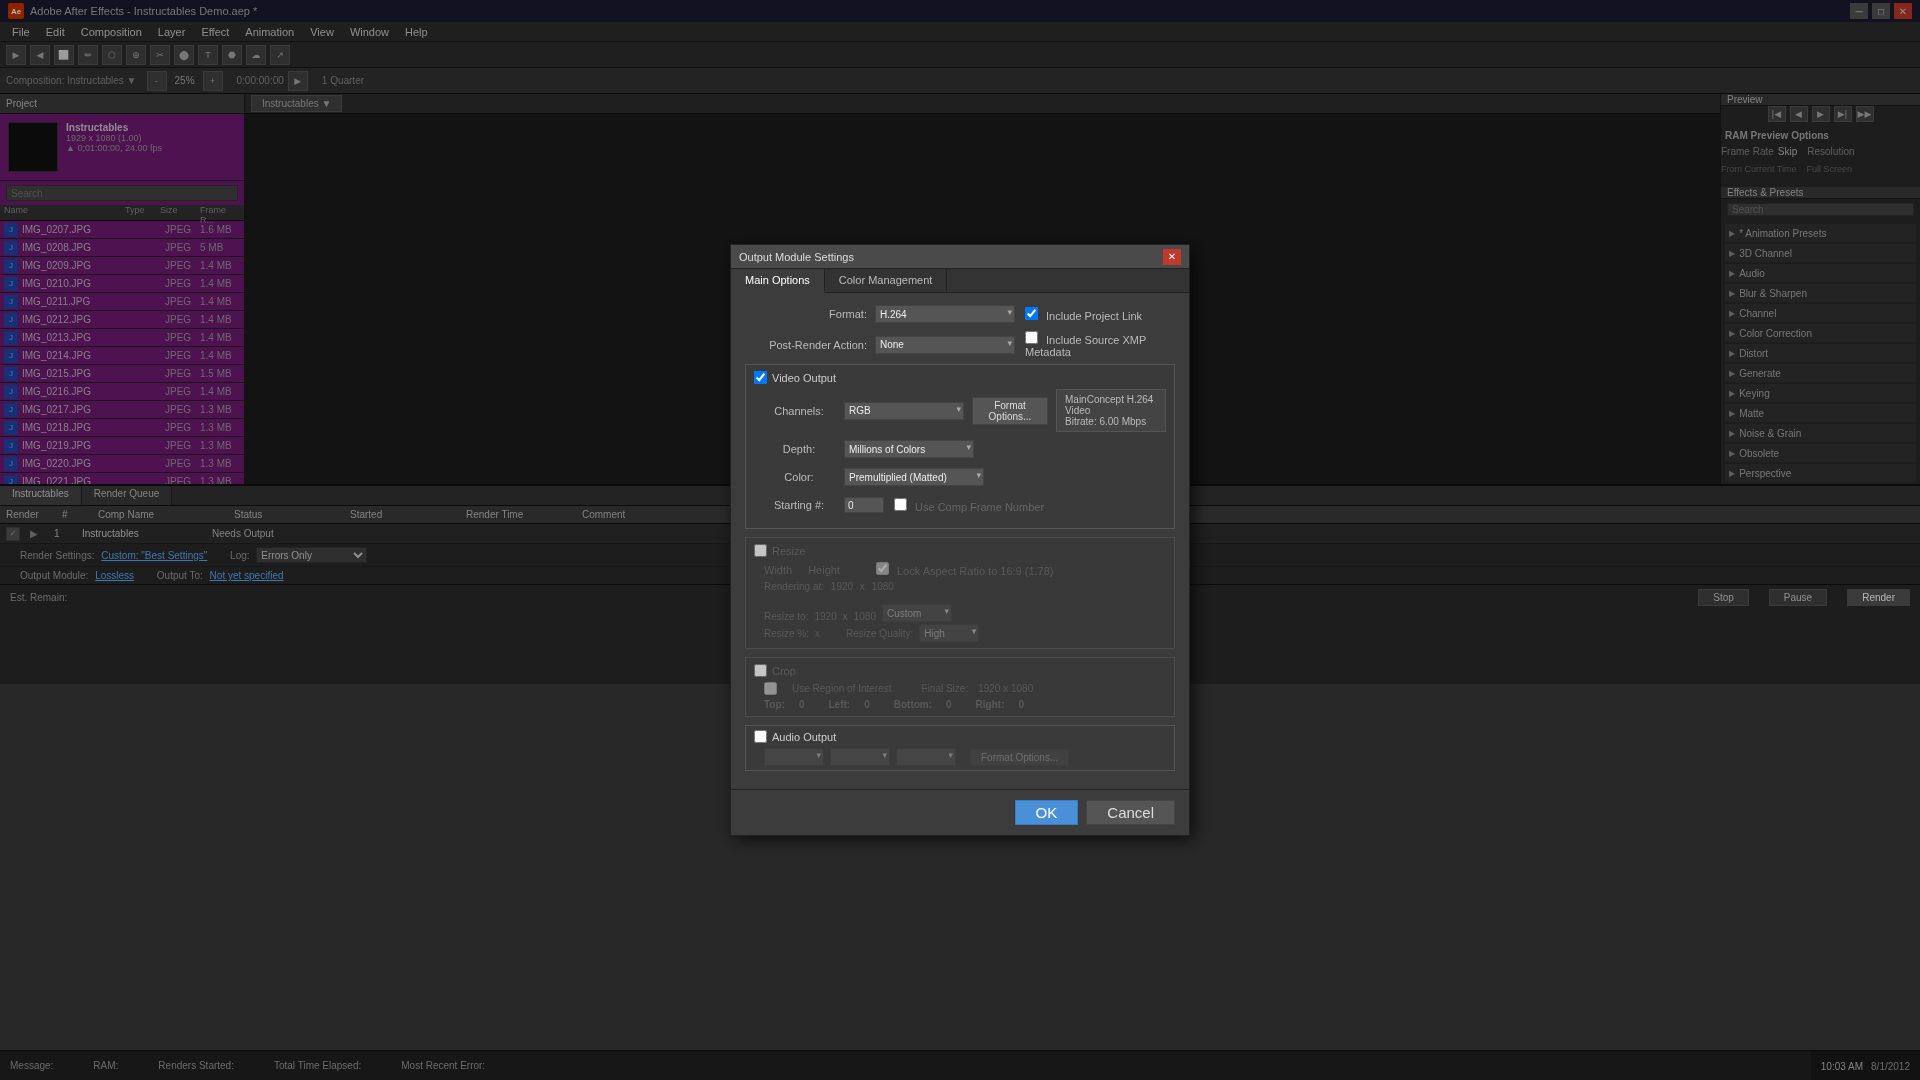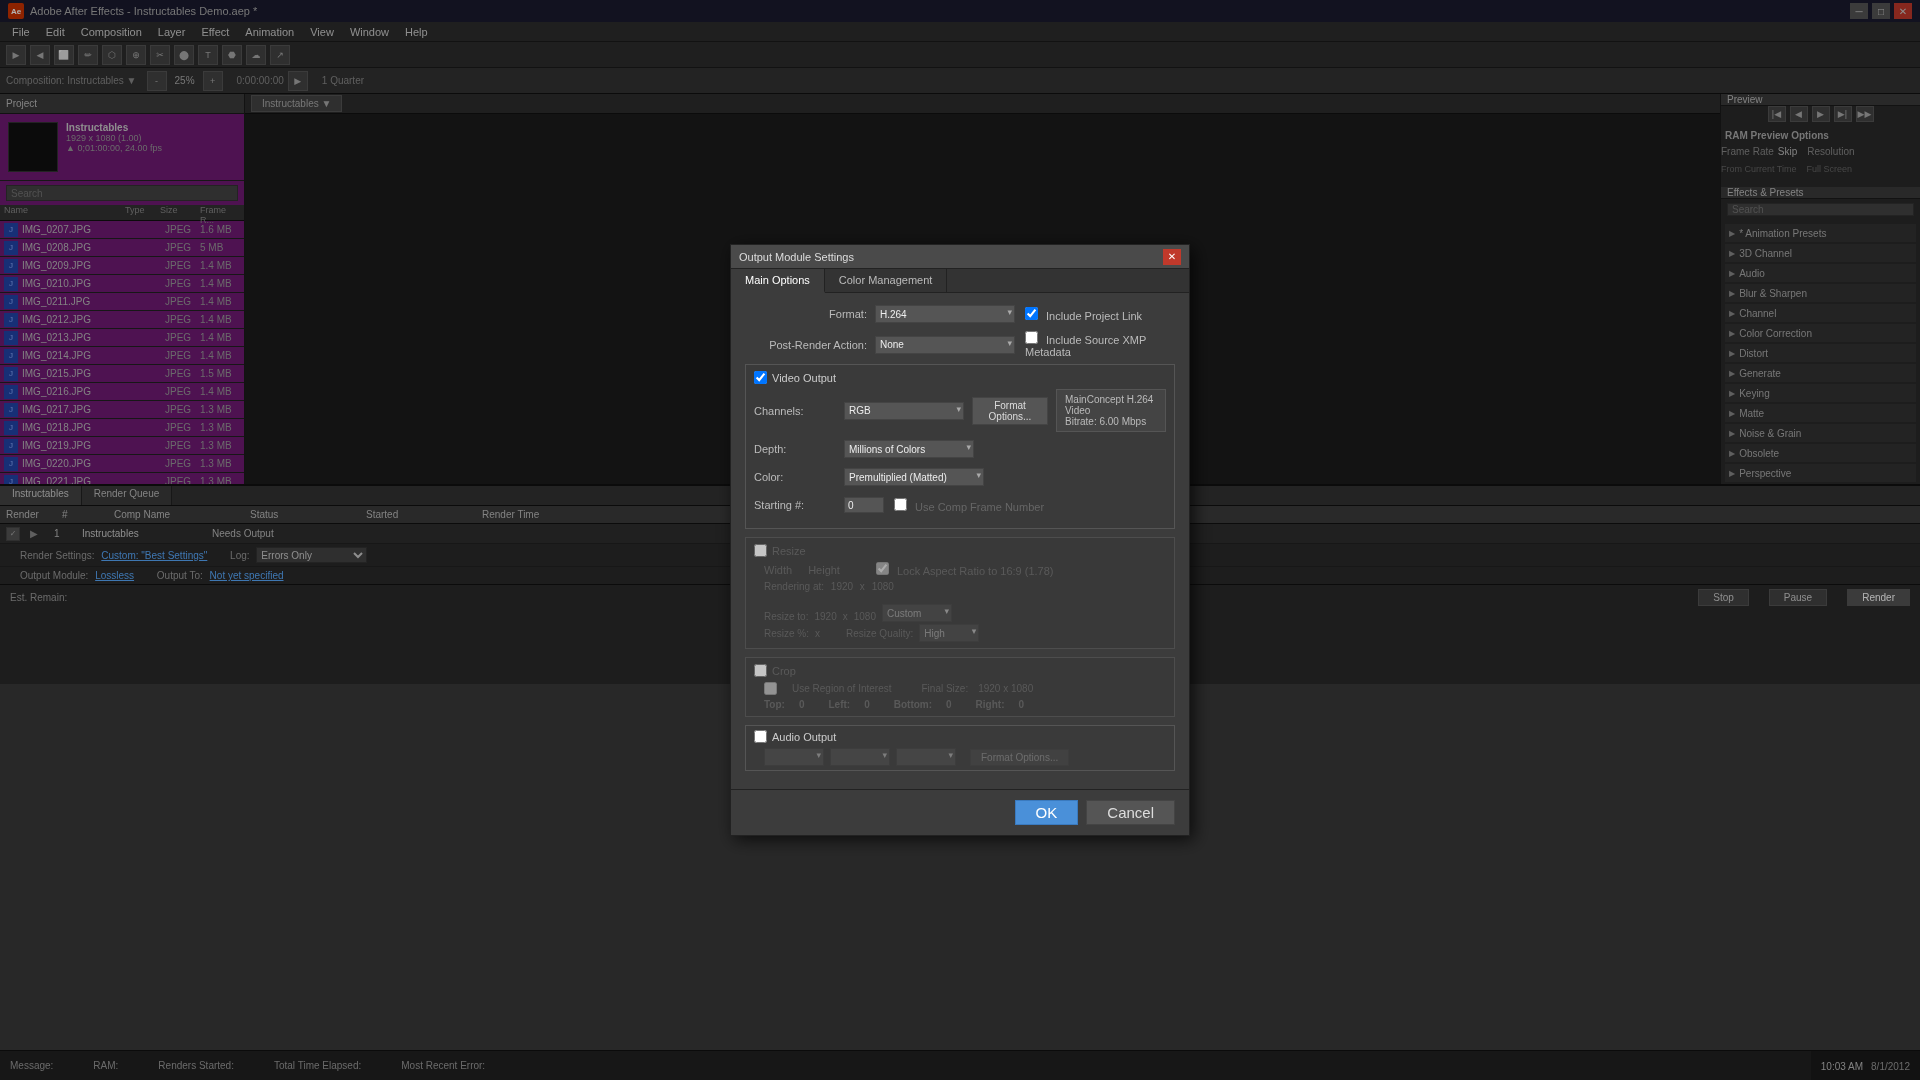--- a/index.html
+++ b/index.html
@@ -268,21 +268,21 @@
     .form-label {
       width: 130px;
       text-align: right;
       padding-right: 8px;
       color: #bbb;
       font-size: 11px;
       flex-shrink: 0;
     }
     .form-label-sm {
       width: 90px;
-      text-align: left;
+      text-align: center;
       padding-right: 0;
       color: #bbb;
       font-size: 11px;
       flex-shrink: 0;
     }
     .form-select {
       height: 18px;
       background: #555;
       border: 1px solid #444;
       color: #eee;
@@ -793,24 +793,25 @@
 <div style="position:relative; height:200px; background:#2a2a2a; border-top:2px solid #111;">
 
   <div style="display:flex; height:20px; background:#333; border-bottom:1px solid #111;">
     <div style="padding:2px 12px; background:#444; color:#ccc; font-size:10px; border-right:1px solid #222; cursor:pointer;">Instructables</div>
     <div style="padding:2px 12px; background:#3c3c3c; color:#bbb; font-size:10px; border-right:1px solid #222; cursor:pointer;">Render Queue</div>
   </div>
 
   <div class="render-queue-header">
     <span style="width:40px;">Render</span>
     <span style="width:20px;">#</span>
-    <span style="width:120px;margin-left:16px;">Comp Name</span>
+    <span style="width:120px;">Comp Name</span>
     <span style="width:100px;">Status</span>
     <span style="width:100px;">Started</span>
     <span style="width:100px;">Render Time</span>
+    <span style="flex:1;">Comment</span>
   </div>
 
   <div style="display:flex; align-items:center; height:20px; padding:0 6px; border-bottom:1px solid #222; background:#2e2e2e; gap:10px;">
     <div style="width:14px; height:14px; background:#555; border:1px solid #444; display:inline-flex; align-items:center; justify-content:center;">
       <span style="font-size:8px; color:#aaa;">✓</span>
     </div>
     <span style="width:14px; color:#888; font-size:10px;">▶</span>
     <span style="width:18px; color:#bbb; font-size:10px;">1</span>
     <span style="width:120px; color:#ccc; font-size:10px;">Instructables</span>
     <span style="width:100px; color:#bbb; font-size:10px;">Needs Output</span>

